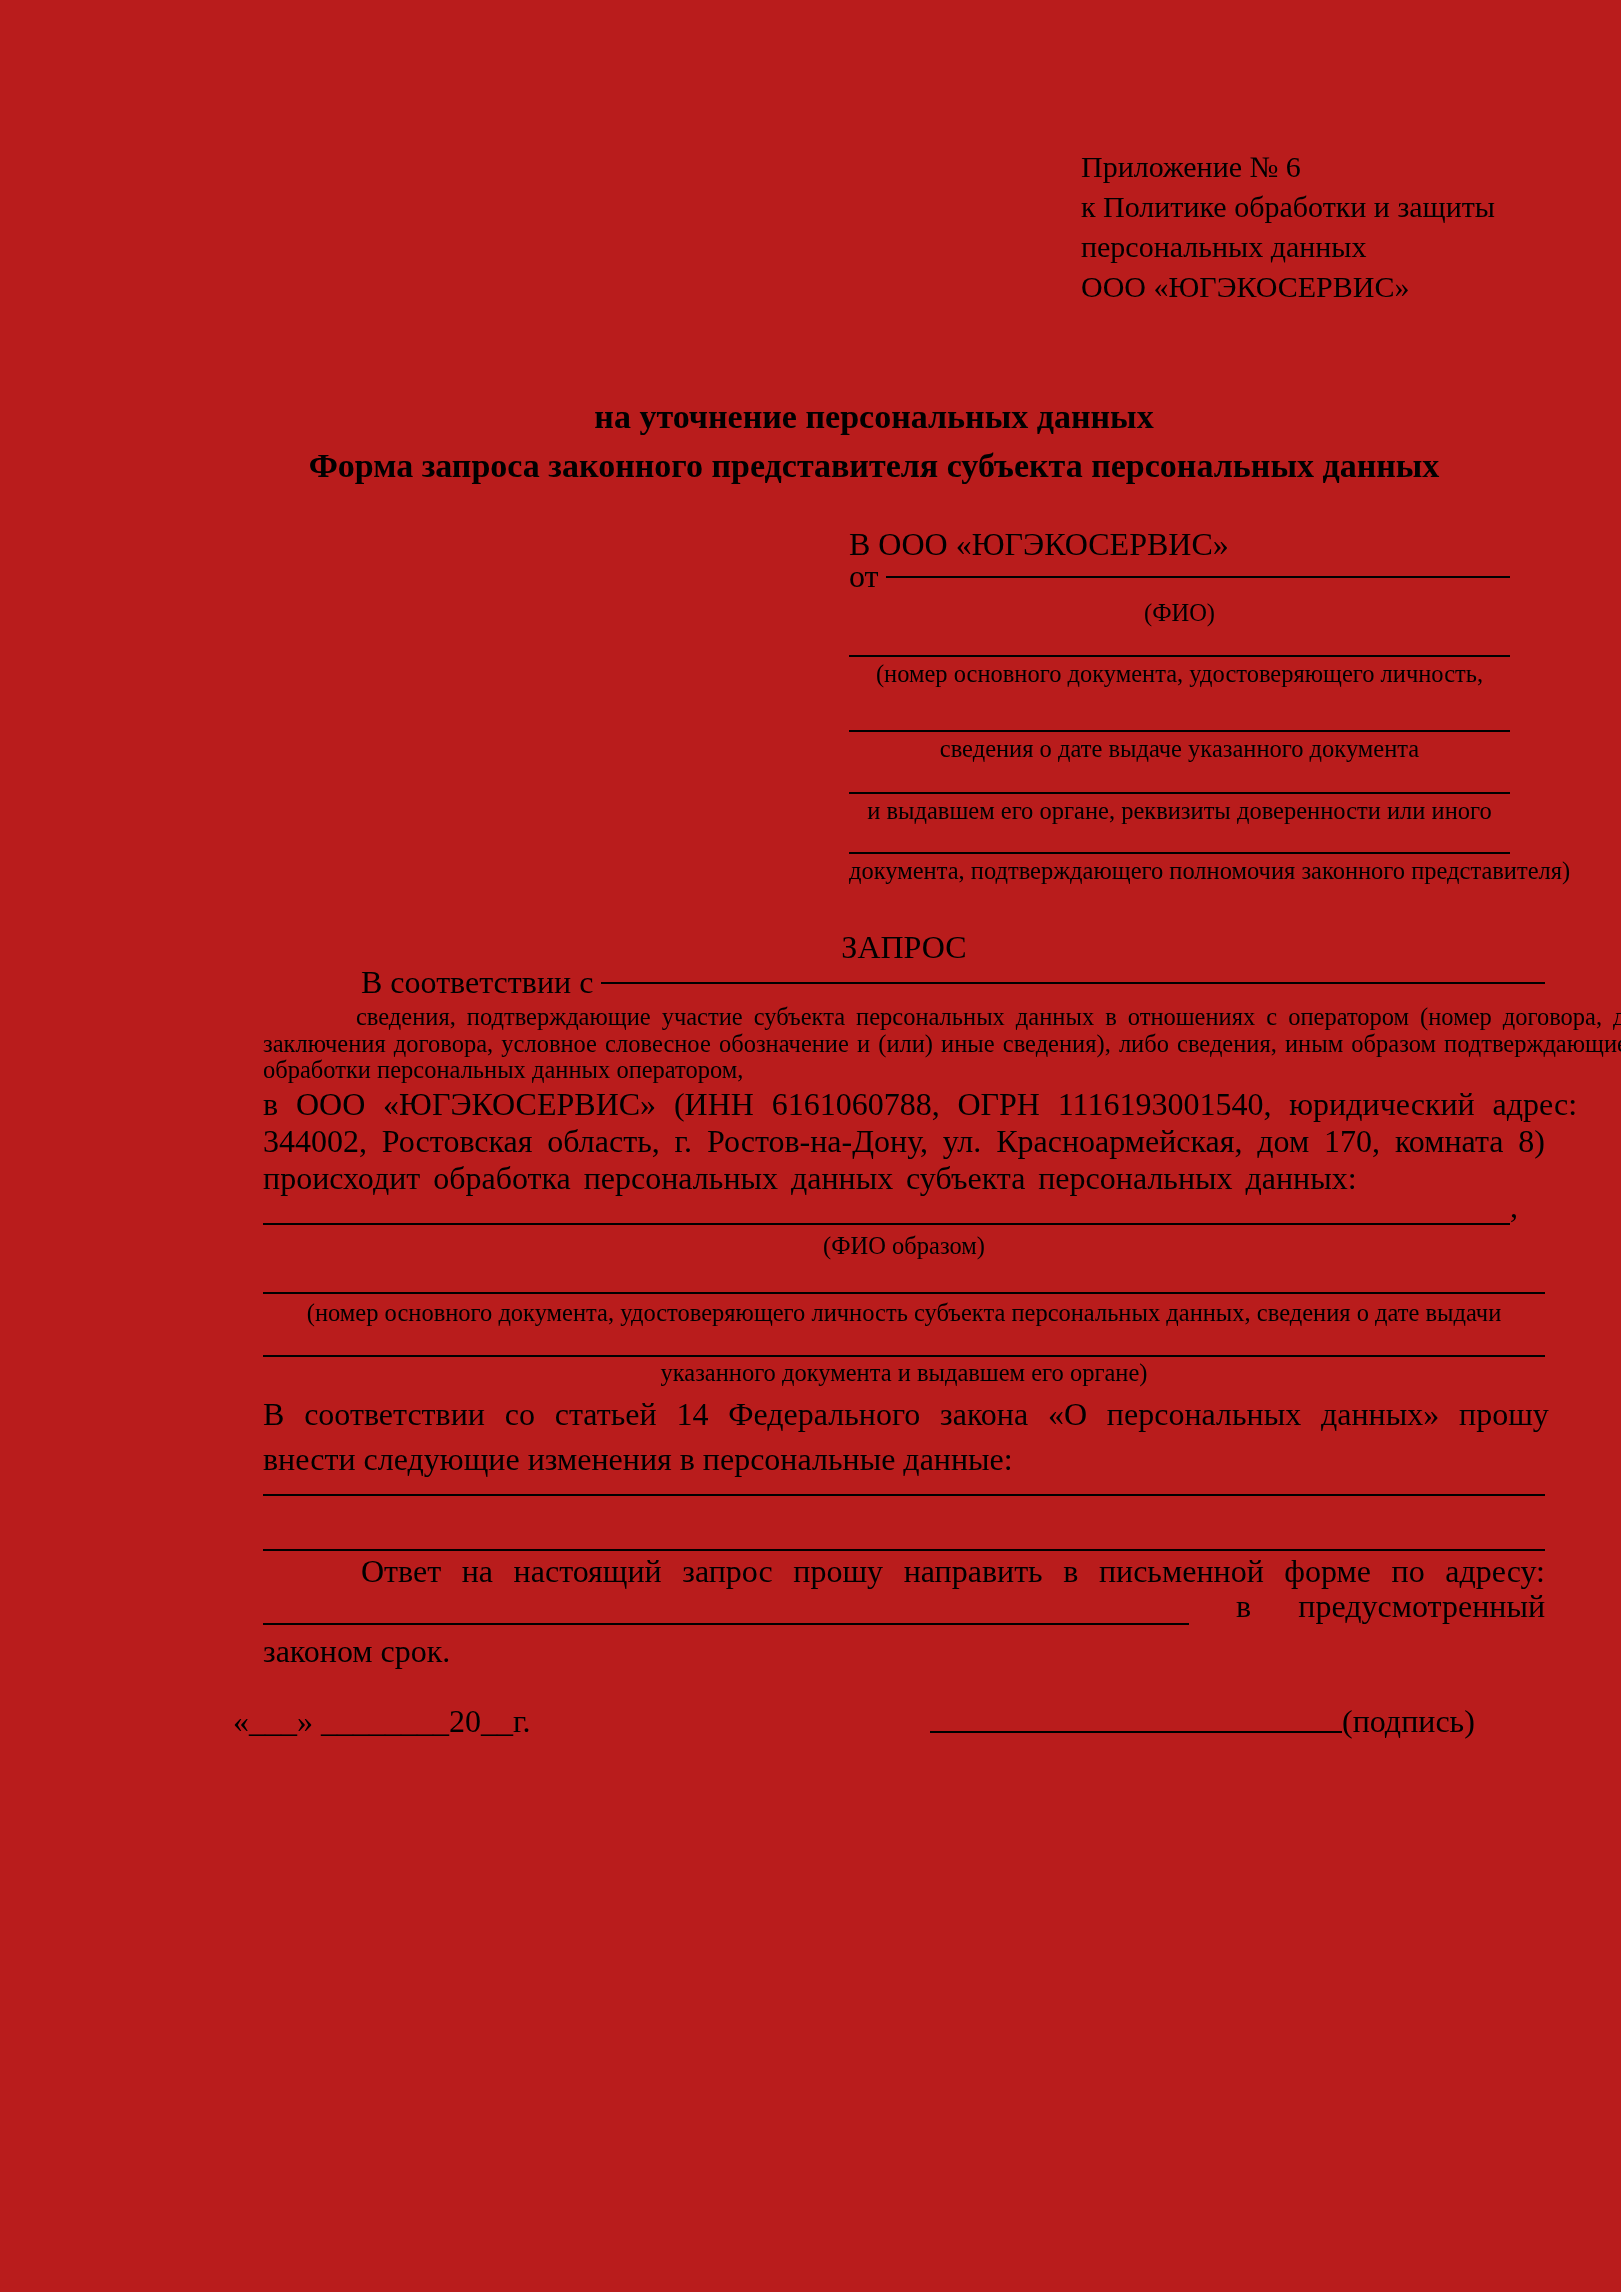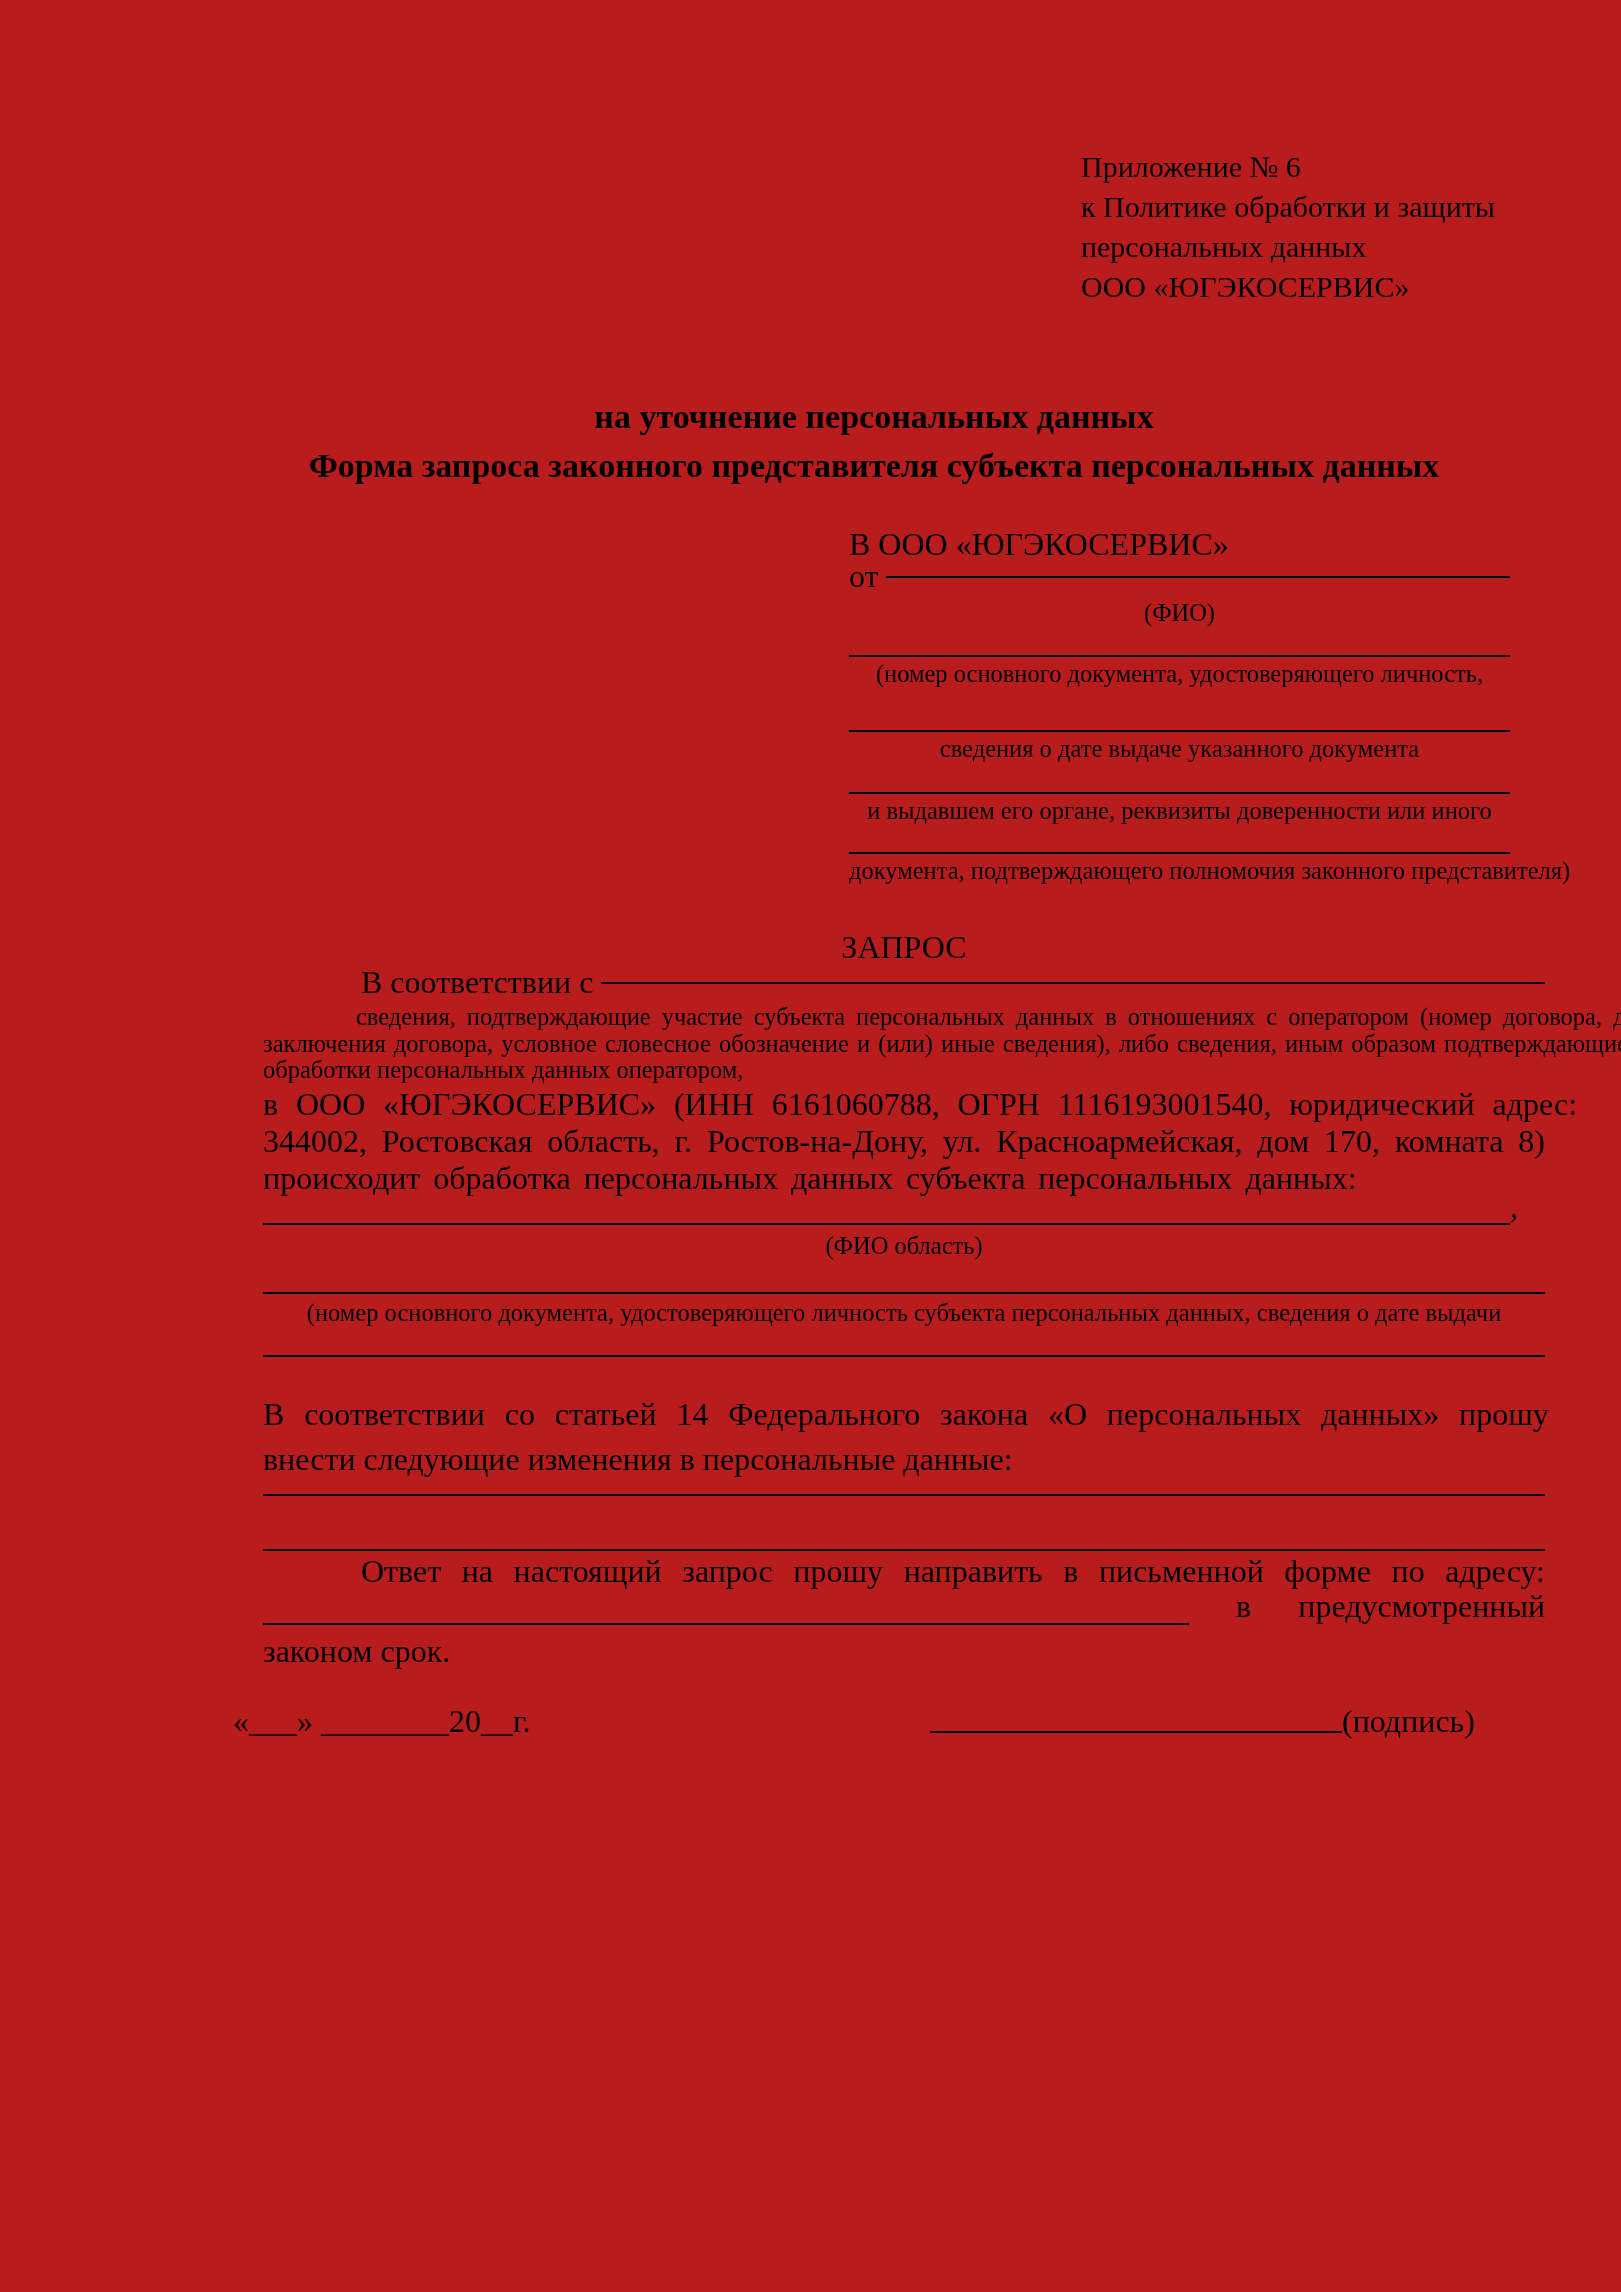--- a/index.html
+++ b/index.html
@@ -92,26 +92,27 @@
   <div class="abs main body-fs" style="top:1086px;">
     <div class="jst ws10 nowrap">в ООО «ЮГЭКОСЕРВИС» (ИНН 6161060788, ОГРН 1116193001540, юридический адрес:</div>
     <div class="jst ws2 nowrap">344002, Ростовская область, г. Ростов-на-Дону, ул. Красноармейская, дом 170, комната 8)</div>
     <div class="ws5 nowrap">происходит обработка персональных данных субъекта персональных данных:</div>
   </div>
 
   <div class="abs main fio-row body-fs" style="top:1188px;">
     <span class="fio-line"></span>
     <span>,</span>
   </div>
-  <div class="abs main center small-fs nowrap" style="top:1233px;">(ФИО область)</div>
+  <div class="abs main center small-fs nowrap" style="top:1233px;">(ФИО образом)</div>
 
   <div class="abs main rule" style="top:1292px;"></div>
   <div class="abs main center small-fs nowrap" style="top:1300px;">(номер основного документа, удостоверяющего личность субъекта персональных данных, сведения о дате выдачи</div>
 
   <div class="abs main rule" style="top:1355px;"></div>
+  <div class="abs main center small-fs nowrap" style="top:1360px;">указанного документа и выдавшем его органе)</div>
 
   <div class="abs main body-fs" style="top:1392px;line-height:45px;">
     <div class="jst ws12 nowrap">В соответствии со статьей 14 Федерального закона «О персональных данных» прошу</div>
     <div class="nowrap">внести следующие изменения в персональные данные:</div>
   </div>
 
   <div class="abs main rule" style="top:1494px;"></div>
   <div class="abs main rule" style="top:1549px;"></div>
 
   <div class="abs main body-fs jst ws8 nowrap indent" style="top:1553px;">Ответ на настоящий запрос прошу направить в письменной форме по адресу:</div>

